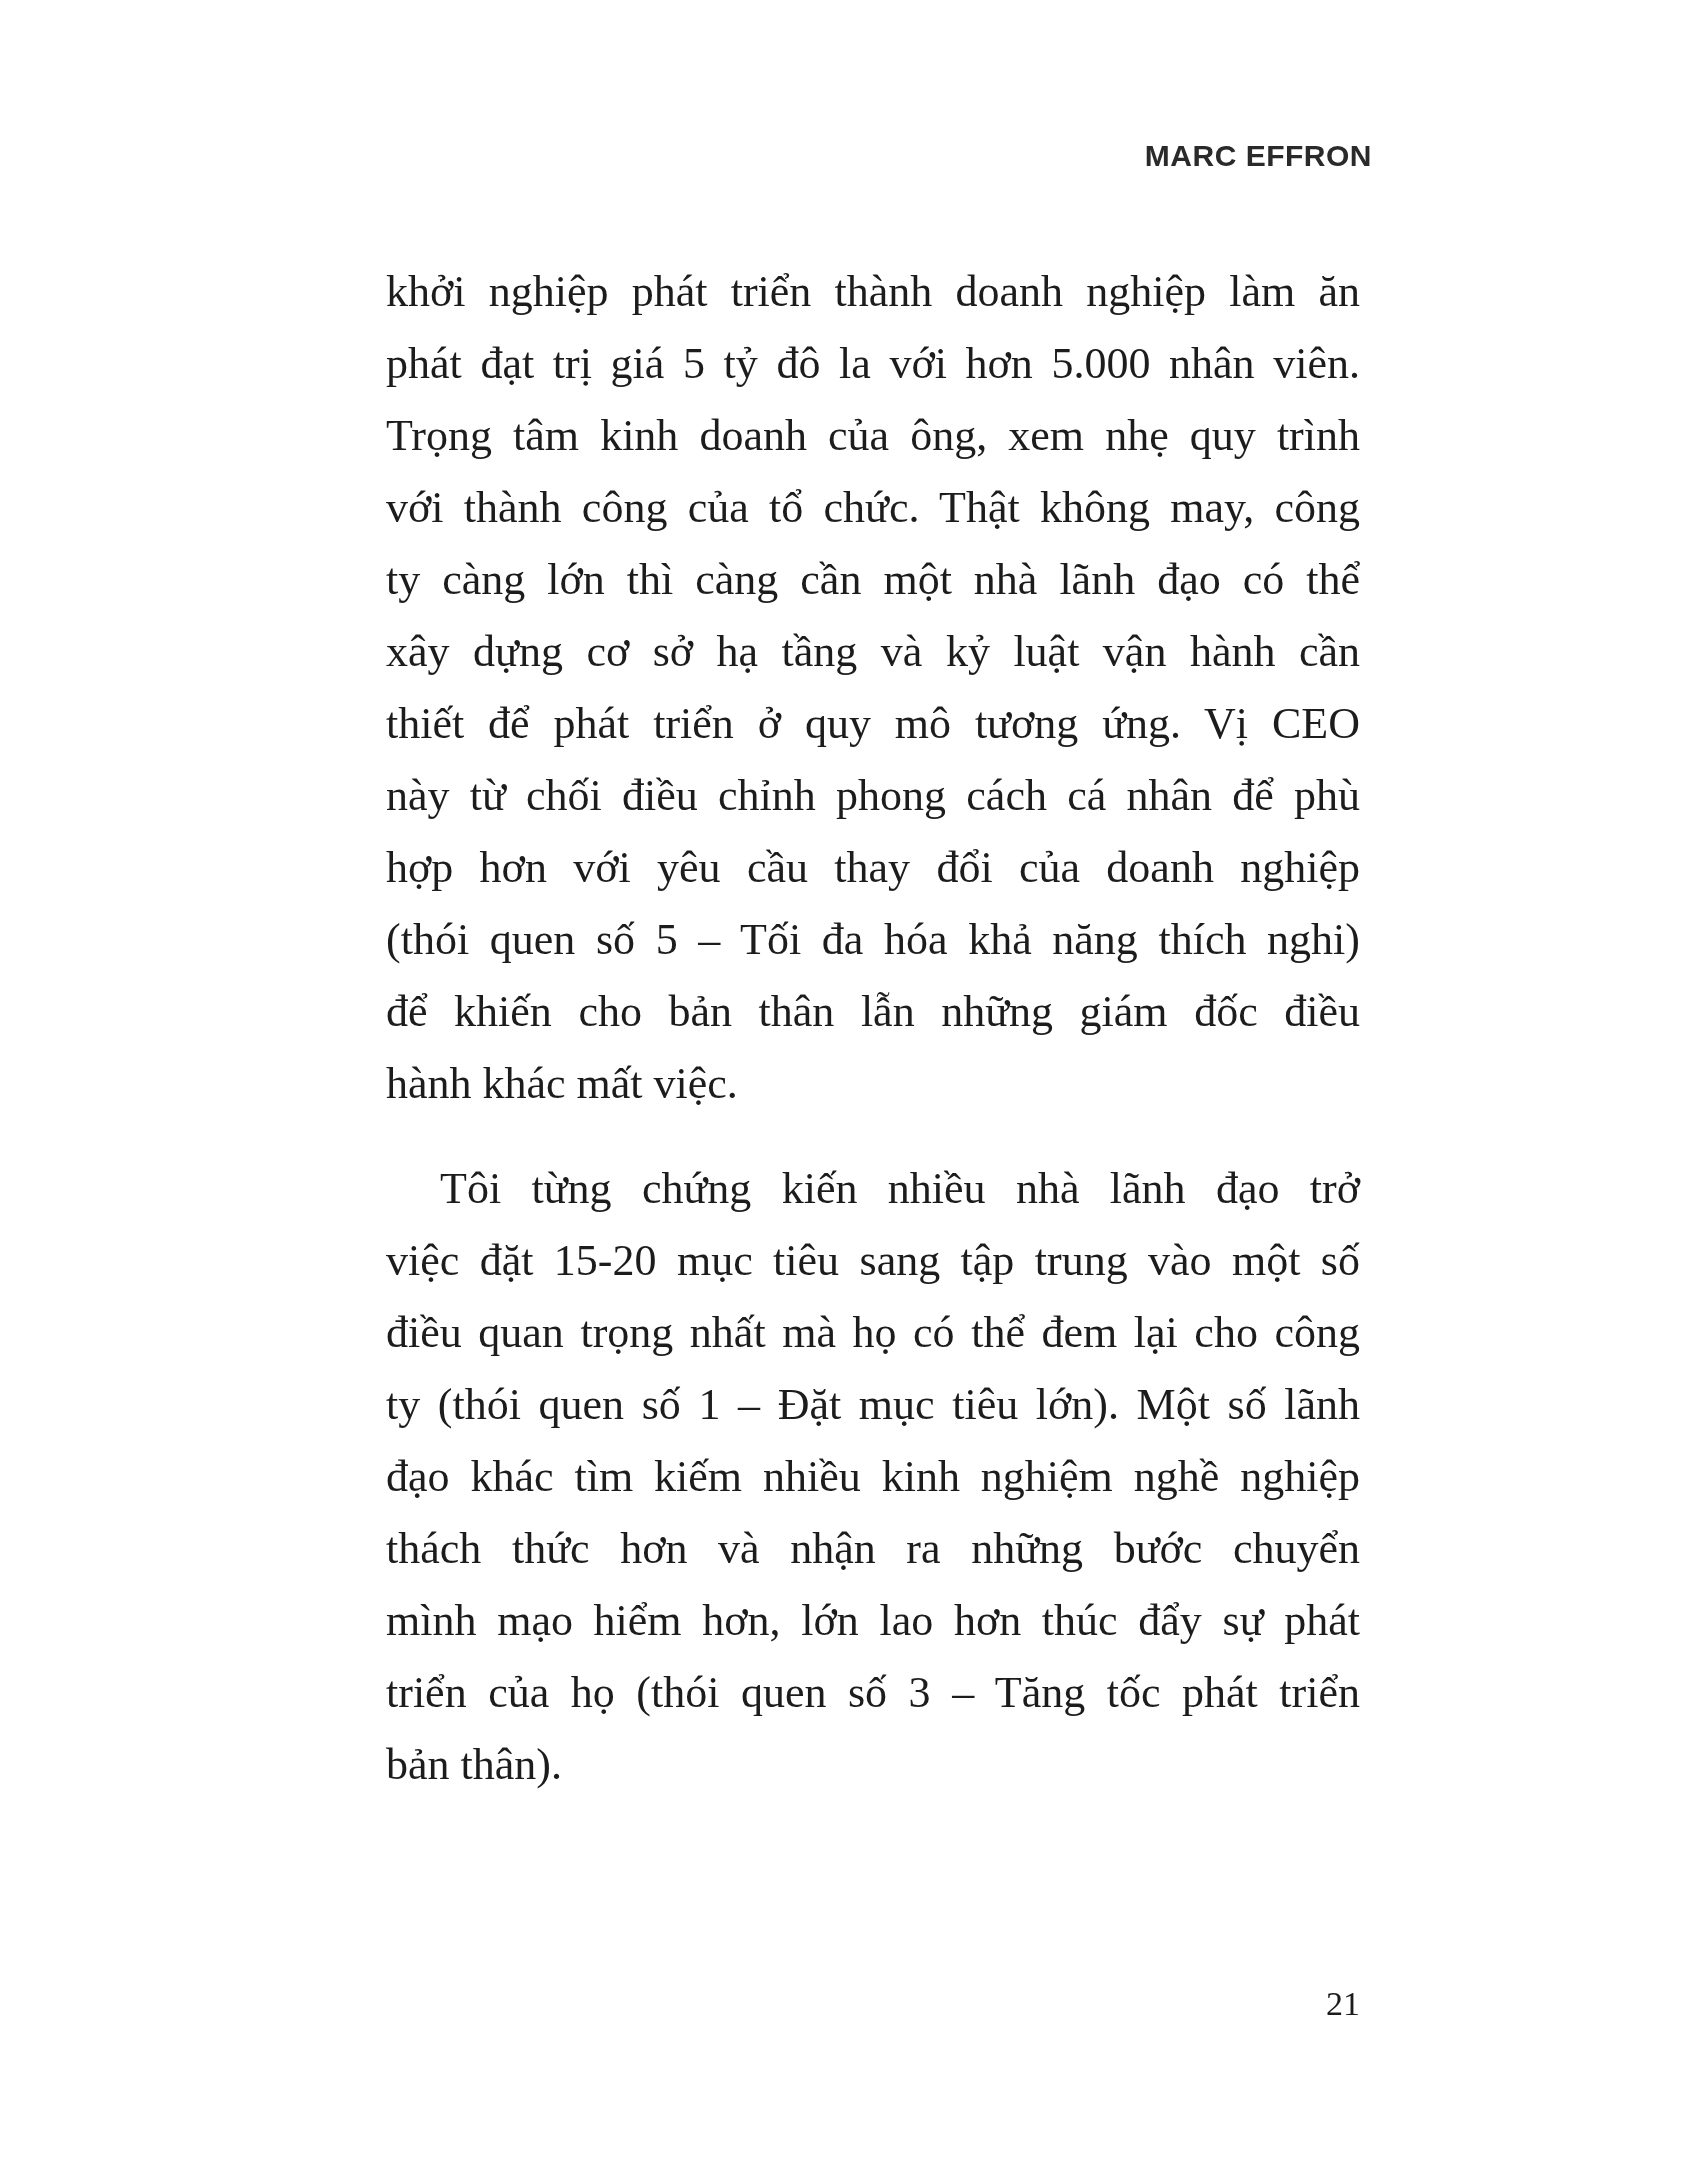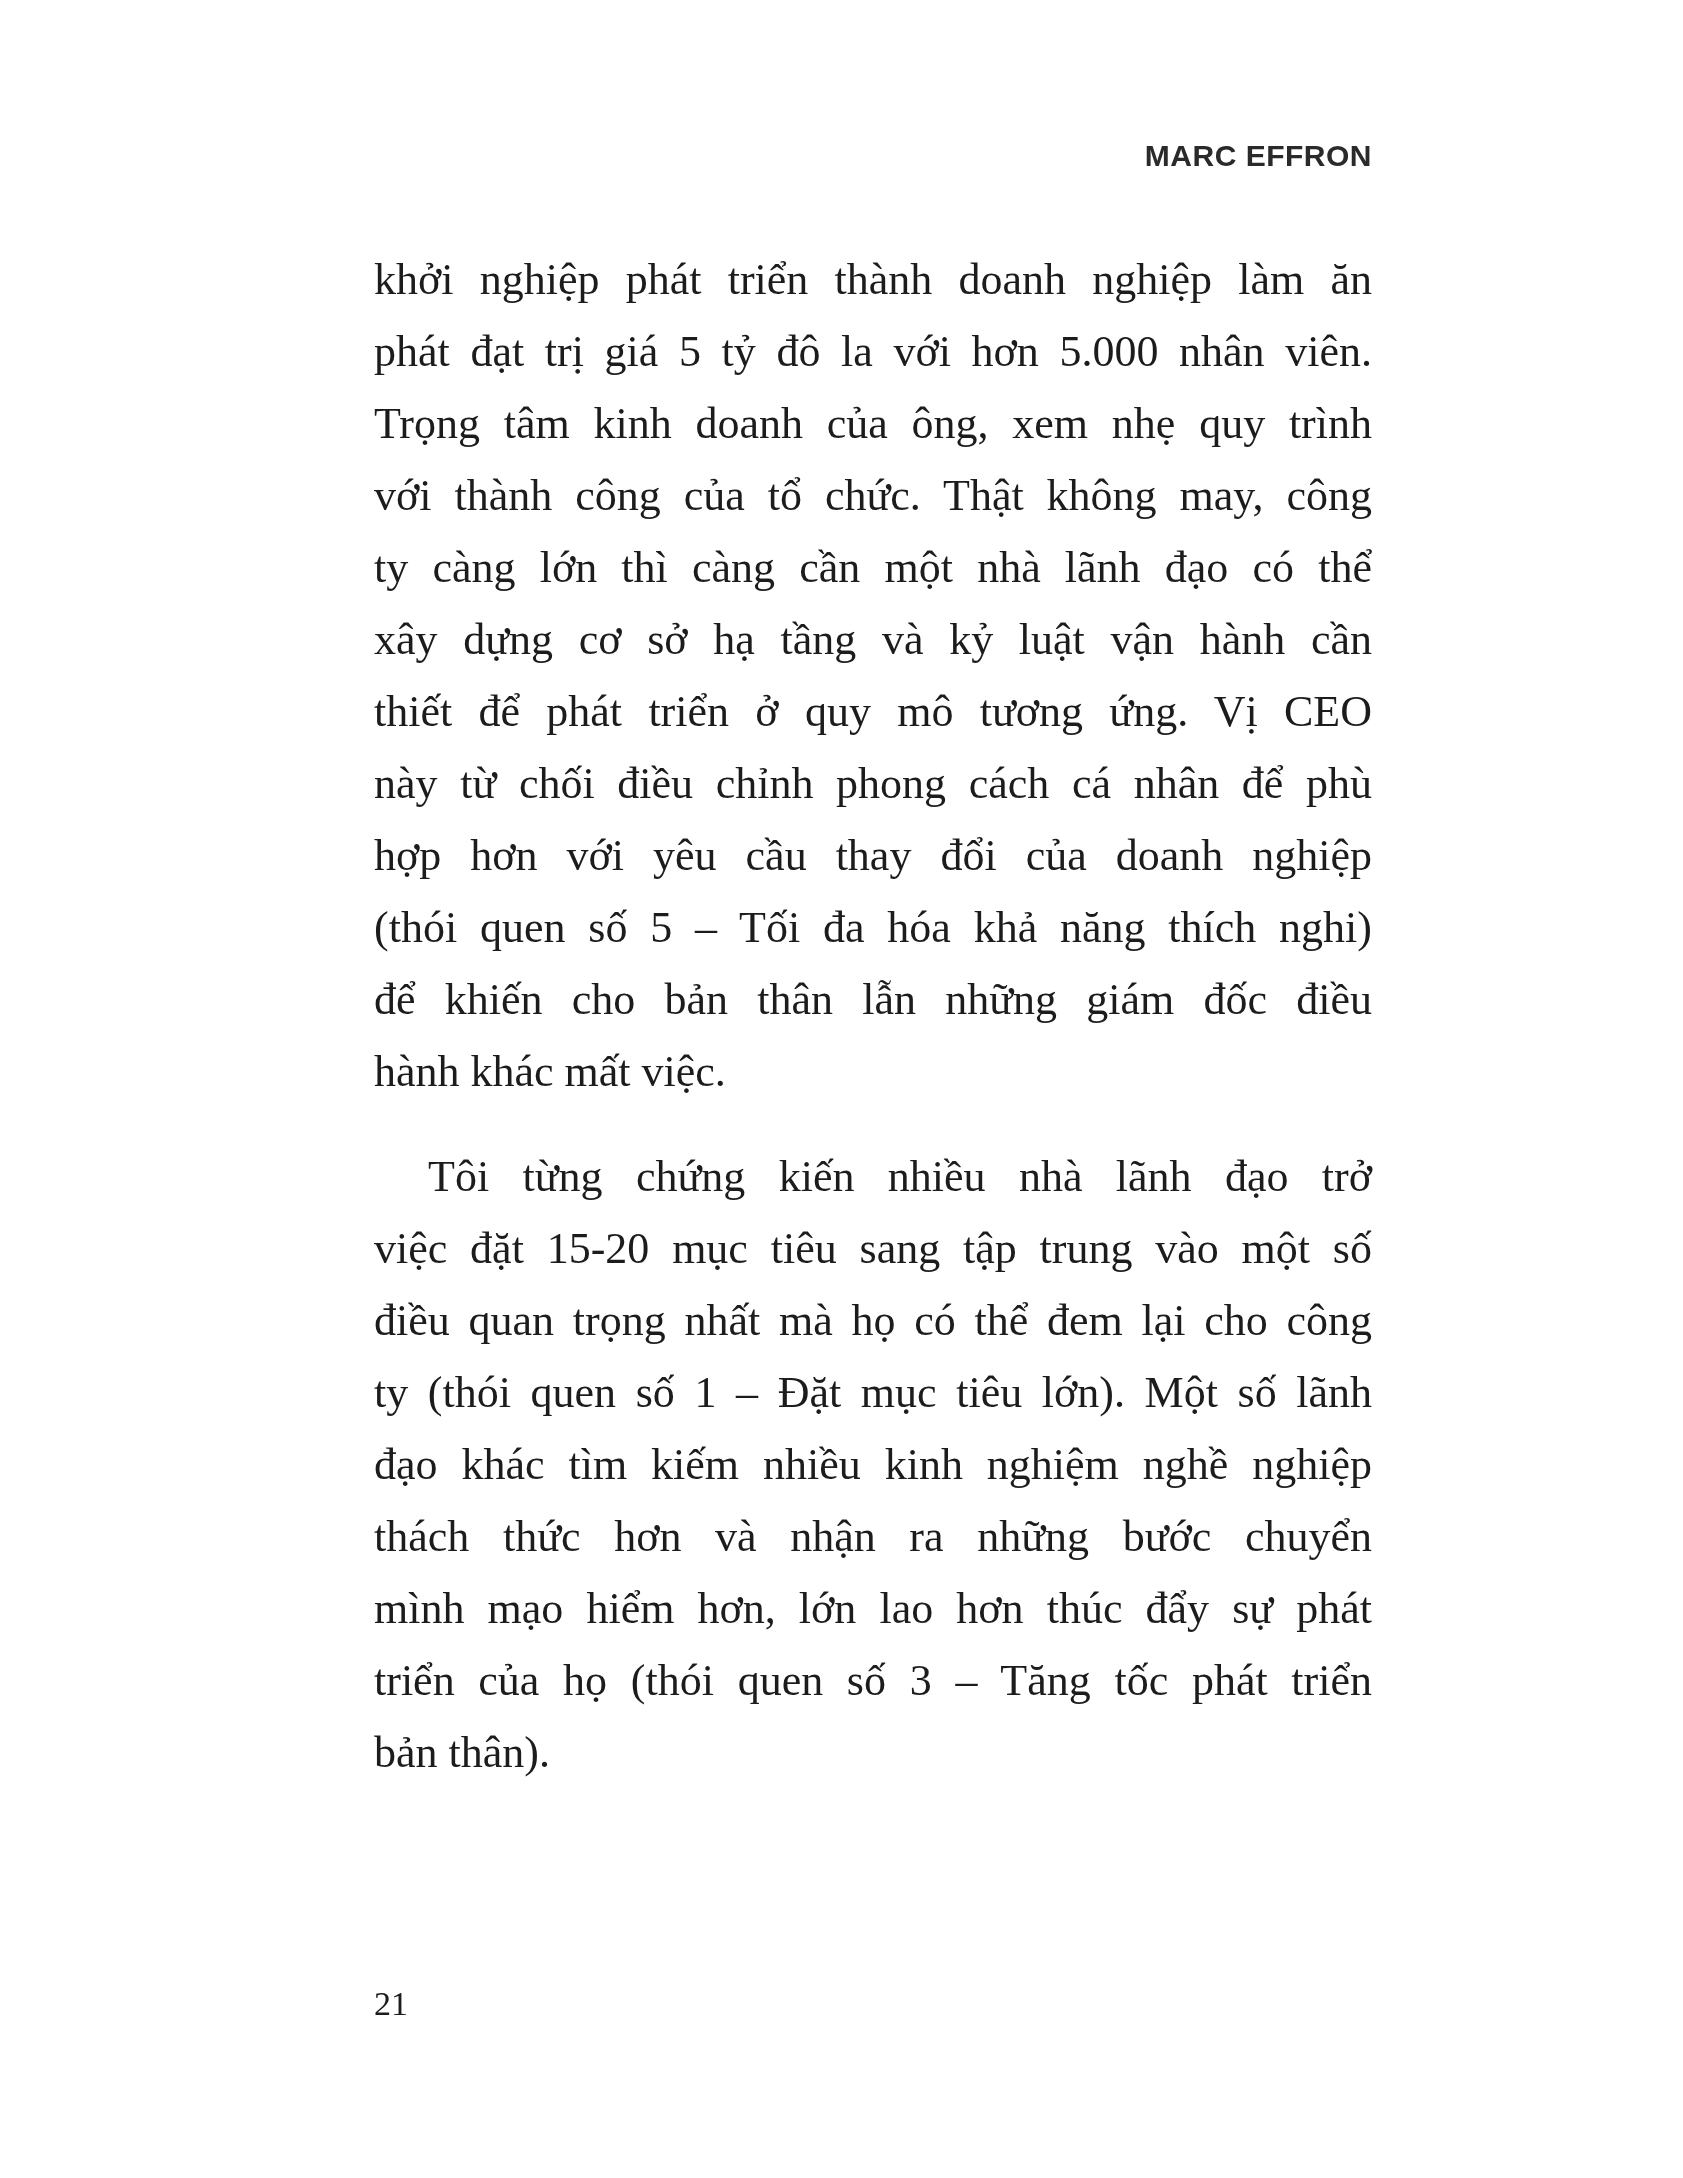--- a/index.html
+++ b/index.html
@@ -28,21 +28,21 @@
     letter-spacing: 0.5px;
     color: #2a2a2a;
   }
   .body-text {
     position: absolute;
     top: 244px;
     left: 374px;
     width: 998px;
   }
   .paragraph {
-    margin: 0;
+    margin: 12px;
   }
   .paragraph + .paragraph {
     margin-top: 33px;
   }
   .line {
     height: 72px;
     line-height: 72px;
     font-size: 44px;
     text-align: justify;
     text-align-last: justify;
@@ -52,20 +52,21 @@
     text-align-last: left;
   }
   .indent-first .line:first-child {
     text-indent: 54px;
   }
   .page-number {
     position: absolute;
     top: 1985px;
     left: 374px;
     width: 986px;
+    text-align: right;
     font-size: 34px;
     color: #1c1c1c;
   }
 </style>
 </head>
 <body>
 
 <div class="page">
 
   <div class="running-header">MARC EFFRON</div>

